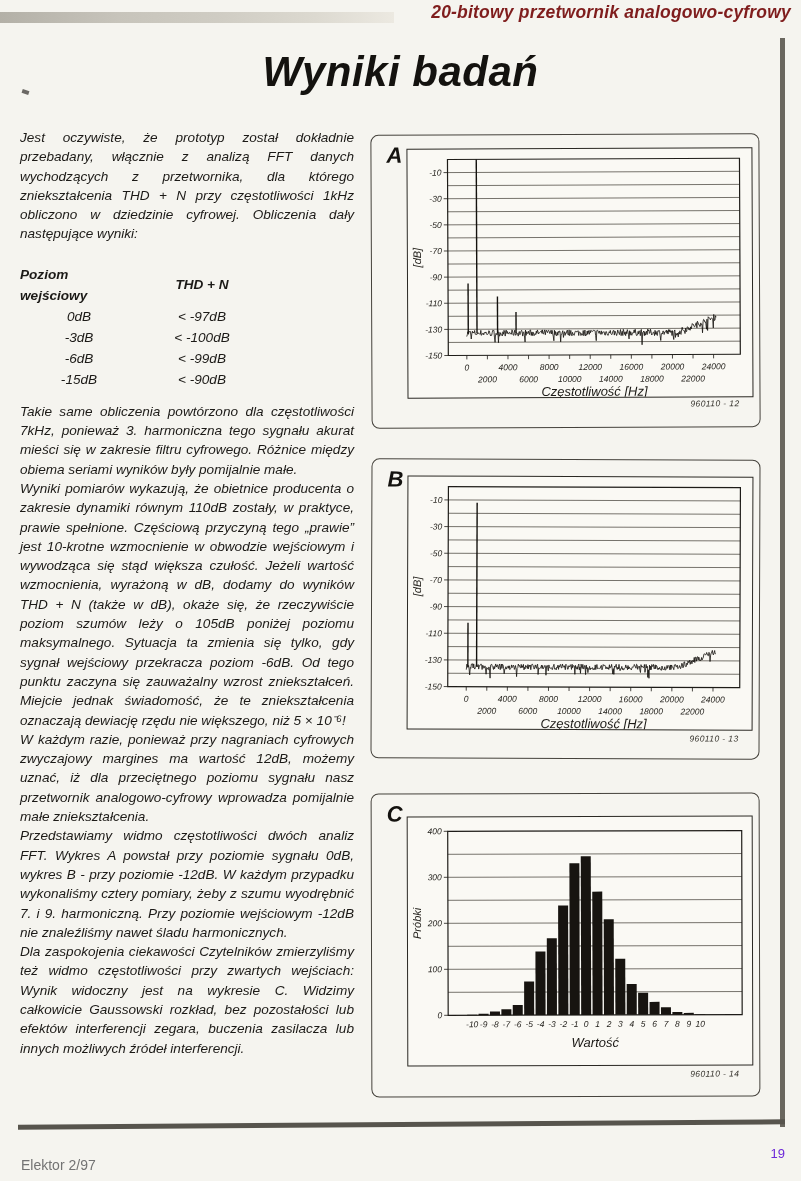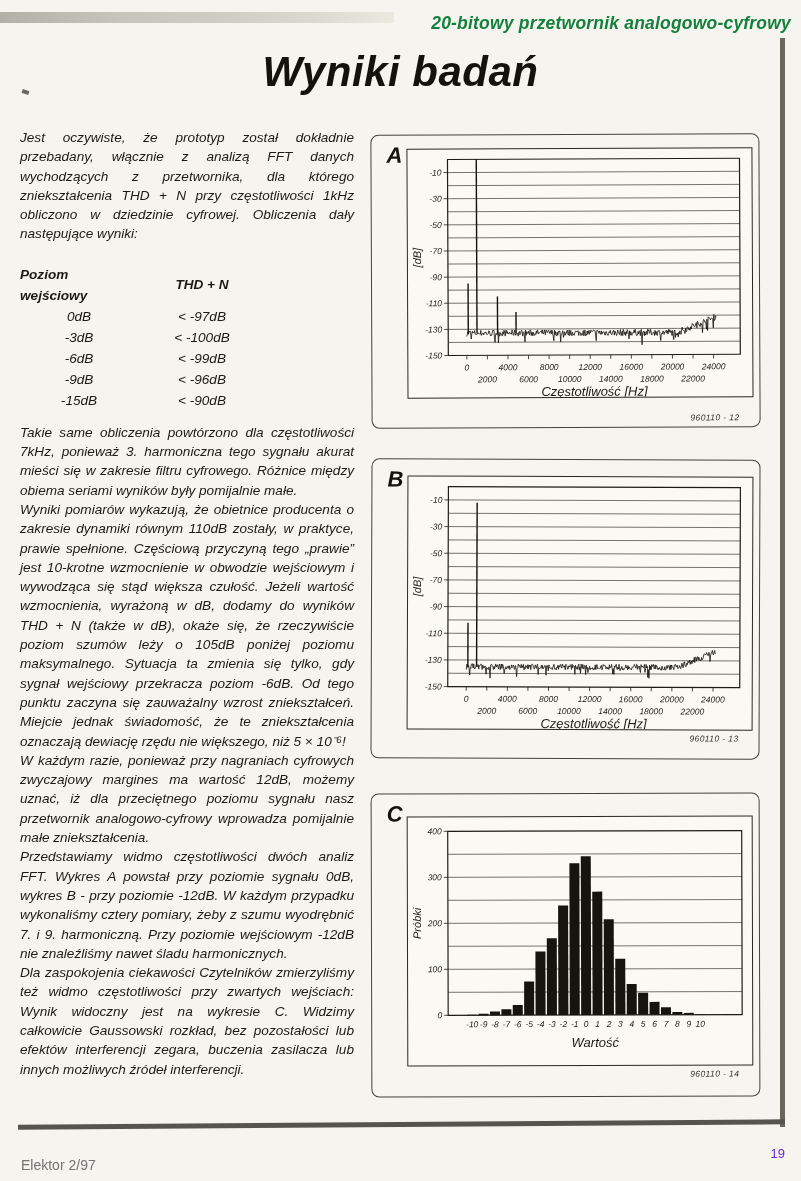--- a/index.html
+++ b/index.html
@@ -4,22 +4,22 @@
 <style>
   html,body{margin:0;padding:0;}
   body{
     width:801px;height:1181px;position:relative;overflow:hidden;
     background:#f5f4ef;color:#1d1b18;
     font-family:"Liberation Sans",sans-serif;
   }
   
   .header-bar{position:absolute;left:0;top:12px;width:394px;height:11px;
     background:linear-gradient(90deg,#b3b0a7 0%,#c7c4bb 30%,#cfccc3 55%,#dcd9d0 80%,#ece9e1 100%);}
-  .header-title{position:absolute;top:13px;right:10px;font-size:17.5px;font-weight:bold;
-    font-style:italic;letter-spacing:.2px;color:#15803d;}
+  .header-title{position:absolute;top:2px;right:10px;font-size:17.5px;font-weight:bold;
+    font-style:italic;letter-spacing:.2px;color:#7f1d1d;}
   .page-title{position:absolute;top:48px;left:0;width:801px;margin:0;text-align:center;
     font-size:42px;font-weight:bold;font-style:italic;letter-spacing:.5px;color:#14120f;}
   .scan-mark{position:absolute;left:22px;top:90px;width:7px;height:4px;background:#3c3a36;
     transform:rotate(18deg);opacity:.75;}
   
   .article{position:absolute;left:20px;top:128px;width:334px;font-size:13.6px;
     font-style:italic;line-height:19.3px;text-align:justify;color:#1c1a17;}
   .article p{margin:0;}
   .thd-table{border-collapse:collapse;margin:20px 0 12px 0;}
   .thd-table th,.thd-table td{padding:0;font-size:13.6px;line-height:21px;font-style:italic;}
@@ -71,24 +71,20 @@
             <td class="col1">0dB</td>
             <td class="col2">&lt; -97dB</td>
           </tr>
           <tr>
             <td class="col1">-3dB</td>
             <td class="col2">&lt; -100dB</td>
           </tr>
           <tr>
             <td class="col1">-6dB</td>
             <td class="col2">&lt; -99dB</td>
-          </tr>
-          <tr>
-            <td class="col1">-9dB</td>
-            <td class="col2">&lt; -96dB</td>
           </tr>
           <tr>
             <td class="col1">-15dB</td>
             <td class="col2">&lt; -90dB</td>
           </tr>
         </tbody>
     </table>
     <p>Takie same obliczenia powtórzono dla częstotliwości 7kHz, ponieważ 3. harmoniczna tego sygnału akurat mieści się w zakresie filtru cyfrowego. Różnice między obiema seriami wyników były pomijalnie małe.</p>
     <p>Wyniki pomiarów wykazują, że obietnice producenta o zakresie dynamiki równym 110dB zostały, w praktyce, prawie spełnione. Częściową przyczyną tego „prawie” jest 10-krotne wzmocnienie w obwodzie wejściowym i wywodząca się stąd większa czułość. Jeżeli wartość wzmocnienia, wyrażoną w dB, dodamy do wyników THD + N (także w dB), okaże się, że rzeczywiście poziom szumów leży o 105dB poniżej poziomu maksymalnego. Sytuacja ta zmienia się tylko, gdy sygnał wejściowy przekracza poziom -6dB. Od tego punktu zaczyna się zauważalny wzrost zniekształceń. Miejcie jednak świadomość, że te zniekształcenia oznaczają dewiację rzędu nie większego, niż 5 × 10⁻⁶!</p>
     <p>W każdym razie, ponieważ przy nagraniach cyfrowych zwyczajowy margines ma wartość 12dB, możemy uznać, iż dla przeciętnego poziomu sygnału nasz przetwornik analogowo-cyfrowy wprowadza pomijalnie małe zniekształcenia.</p>
@@ -159,21 +155,21 @@
             <text x="284.70422535211264" y="233" text-anchor="middle" class="tick">22000</text>
             <path d="M58.5 187.1 L59.1 185.2 L59.6 182.3 L60.2 184.9 L60.8 182.1 L61.3 182.6 L61.9 181.7 L62.5 184.6 L63.0 189.6 L63.6 184.0 L64.2 181.8 L64.7 183.7 L65.3 182.6 L65.9 183.3 L66.4 181.1 L67.0 184.9 L67.6 184.9 L68.1 185.1 L68.7 185.1 L69.3 183.4 L69.8 184.2 L70.4 183.4 L70.9 184.3 L71.5 184.9 L72.1 184.8 L72.6 181.0 L73.2 186.0 L73.8 185.2 L74.3 184.3 L74.9 183.6 L75.5 185.5 L76.0 184.1 L76.6 182.9 L77.2 183.7 L77.7 182.6 L78.3 184.5 L78.9 185.4 L79.4 184.8 L80.0 184.5 L80.6 181.3 L81.1 181.7 L81.7 184.4 L82.3 186.5 L82.8 185.6 L83.4 186.1 L84.0 183.2 L84.5 181.0 L85.1 181.2 L85.7 181.1 L86.2 187.8 L86.8 193.0 L87.3 185.5 L87.9 183.9 L88.5 185.5 L89.0 185.5 L89.6 181.2 L90.2 193.4 L90.7 182.9 L91.3 186.9 L91.9 185.8 L92.4 183.4 L93.0 185.3 L93.6 185.7 L94.1 186.7 L94.7 182.5 L95.3 185.0 L95.8 181.0 L96.4 182.6 L97.0 186.8 L97.5 181.4 L98.1 180.8 L98.7 184.3 L99.2 182.3 L99.8 184.5 L100.4 184.4 L100.9 183.4 L101.5 183.0 L102.0 184.9 L102.6 184.3 L103.2 185.0 L103.7 180.6 L104.3 181.4 L104.9 185.7 L105.4 186.2 L106.0 183.4 L106.6 180.9 L107.1 185.8 L107.7 186.0 L108.3 183.6 L108.8 183.7 L109.4 184.7 L110.0 186.9 L110.5 183.5 L111.1 182.3 L111.7 185.5 L112.2 184.2 L112.8 182.0 L113.4 181.1 L113.9 182.6 L114.5 186.9 L115.1 183.1 L115.6 182.6 L116.2 186.5 L116.8 192.8 L117.3 180.9 L117.9 186.2 L118.4 182.6 L119.0 184.1 L119.6 184.3 L120.1 182.0 L120.7 184.3 L121.3 185.5 L121.8 180.7 L122.4 181.0 L123.0 186.3 L123.5 183.1 L124.1 186.5 L124.7 182.8 L125.2 183.9 L125.8 186.6 L126.4 185.1 L126.9 184.4 L127.5 185.5 L128.1 182.0 L128.6 184.2 L129.2 180.8 L129.8 182.7 L130.3 184.8 L130.9 183.8 L131.5 183.3 L132.0 182.7 L132.6 182.3 L133.2 181.5 L133.7 184.2 L134.3 180.8 L134.8 184.7 L135.4 184.8 L136.0 182.4 L136.5 180.8 L137.1 185.7 L137.7 181.8 L138.2 181.1 L138.8 182.9 L139.4 183.6 L139.9 181.4 L140.5 181.3 L141.1 182.6 L141.6 184.5 L142.2 183.2 L142.8 181.2 L143.3 184.8 L143.9 181.3 L144.5 185.0 L145.0 187.0 L145.6 191.7 L146.2 181.2 L146.7 185.7 L147.3 182.5 L147.9 186.3 L148.4 186.9 L149.0 183.2 L149.6 186.2 L150.1 182.4 L150.7 183.5 L151.2 182.0 L151.8 182.3 L152.4 192.8 L152.9 185.6 L153.5 185.4 L154.1 183.0 L154.6 181.7 L155.2 188.4 L155.8 184.4 L156.3 182.7 L156.9 186.4 L157.5 183.8 L158.0 184.3 L158.6 181.9 L159.2 181.1 L159.7 185.8 L160.3 186.0 L160.9 180.9 L161.4 186.7 L162.0 185.3 L162.6 181.4 L163.1 185.2 L163.7 186.9 L164.3 183.4 L164.8 184.9 L165.4 186.0 L166.0 186.4 L166.5 184.0 L167.1 182.3 L167.6 182.5 L168.2 183.0 L168.8 182.0 L169.3 182.4 L169.9 181.8 L170.5 186.6 L171.0 182.8 L171.6 183.5 L172.2 183.8 L172.7 186.6 L173.3 184.7 L173.9 185.7 L174.4 186.3 L175.0 181.6 L175.6 186.8 L176.1 185.0 L176.7 181.1 L177.3 187.0 L177.8 185.7 L178.4 186.1 L179.0 182.1 L179.5 185.4 L180.1 181.7 L180.7 184.1 L181.2 185.4 L181.8 181.4 L182.3 183.8 L182.9 181.7 L183.5 182.1 L184.0 182.5 L184.6 182.4 L185.2 181.4 L185.7 181.5 L186.3 181.7 L186.9 181.9 L187.4 186.8 L188.0 191.8 L188.6 181.7 L189.1 181.5 L189.7 181.7 L190.3 183.4 L190.8 184.5 L191.4 182.1 L192.0 184.5 L192.5 185.5 L193.1 182.0 L193.7 185.4 L194.2 183.4 L194.8 183.3 L195.4 183.1 L195.9 182.9 L196.5 186.0 L197.1 186.3 L197.6 182.9 L198.2 182.8 L198.7 184.8 L199.3 186.2 L199.9 186.7 L200.4 184.6 L201.0 182.9 L201.6 184.1 L202.1 181.6 L202.7 185.1 L203.3 185.7 L203.8 185.7 L204.4 183.3 L205.0 181.9 L205.5 181.4 L206.1 186.3 L206.7 182.2 L207.2 183.3 L207.8 185.2 L208.4 186.8 L208.9 185.0 L209.5 181.2 L210.1 183.5 L210.6 183.6 L211.2 185.8 L211.8 182.6 L212.3 180.8 L212.9 186.9 L213.5 183.7 L214.0 182.5 L214.6 186.8 L215.1 180.6 L215.7 182.6 L216.3 185.6 L216.8 183.3 L217.4 186.9 L218.0 182.8 L218.5 185.0 L219.1 180.9 L219.7 183.0 L220.2 185.5 L220.8 190.2 L221.4 182.0 L221.9 186.5 L222.5 183.0 L223.1 185.0 L223.6 186.6 L224.2 184.2 L224.8 183.8 L225.3 184.2 L225.9 181.2 L226.5 184.0 L227.0 180.6 L227.6 184.4 L228.2 186.7 L228.7 186.9 L229.3 186.3 L229.9 182.7 L230.4 185.3 L231.0 182.1 L231.5 183.0 L232.1 187.0 L232.7 181.1 L233.2 180.8 L233.8 196.1 L234.4 183.9 L234.9 183.6 L235.5 182.4 L236.1 187.0 L236.6 183.0 L237.2 186.5 L237.8 184.4 L238.3 182.6 L238.9 186.0 L239.5 180.5 L240.0 182.3 L240.6 181.2 L241.2 184.8 L241.7 184.3 L242.3 180.6 L242.9 183.4 L243.4 186.4 L244.0 185.8 L244.6 184.9 L245.1 183.5 L245.7 183.9 L246.3 187.0 L246.8 181.7 L247.4 185.7 L247.9 182.9 L248.5 186.2 L249.1 186.9 L249.6 182.3 L250.2 182.7 L250.8 181.6 L251.3 182.6 L251.9 187.0 L252.5 191.9 L253.0 186.3 L253.6 184.7 L254.2 185.5 L254.7 182.4 L255.3 182.6 L255.9 185.9 L256.4 183.5 L257.0 183.2 L257.6 183.5 L258.1 181.5 L258.7 184.7 L259.3 182.2 L259.8 185.5 L260.4 181.0 L261.0 183.3 L261.5 181.2 L262.1 183.9 L262.6 182.0 L263.2 182.5 L263.8 187.0 L264.3 182.1 L264.9 186.8 L265.5 191.0 L266.0 182.7 L266.6 181.4 L267.2 188.9 L267.7 184.7 L268.3 186.5 L268.9 186.5 L269.4 184.6 L270.0 188.4 L270.6 183.8 L271.1 185.6 L271.7 182.3 L272.3 185.0 L272.8 185.9 L273.4 181.1 L274.0 178.8 L274.5 181.3 L275.1 182.0 L275.7 182.6 L276.2 182.3 L276.8 185.1 L277.4 179.7 L277.9 183.4 L278.5 182.8 L279.0 178.4 L279.6 178.5 L280.2 179.1 L280.7 181.4 L281.3 180.1 L281.9 181.8 L282.4 178.4 L283.0 180.5 L283.6 177.2 L284.1 175.1 L284.7 176.1 L285.3 176.1 L285.8 177.9 L286.4 178.4 L287.0 177.3 L287.5 175.5 L288.1 174.2 L288.7 179.4 L289.2 172.8 L289.8 174.0 L290.4 176.0 L290.9 176.0 L291.5 178.0 L292.1 177.9 L292.6 174.5 L293.2 176.4 L293.8 176.0 L294.3 184.4 L294.9 173.1 L295.4 171.0 L296.0 171.5 L296.6 173.6 L297.1 173.4 L297.7 175.4 L298.3 180.8 L298.8 170.8 L299.4 182.1 L300.0 168.4 L300.5 169.2 L301.1 169.5 L301.7 170.0 L302.2 171.5 L302.8 170.2 L303.4 169.5 L303.9 169.9 L304.5 170.7 L305.1 179.6 L305.6 166.1 L306.2 172.2 L306.8 171.8 L307.3 167.4 L307.9 168.9" fill="none" stroke="#14120e" stroke-width="0.8"></path>
             <line x1="60.04929577464789" y1="183.7866666666667" x2="60.04929577464789" y2="134.13333333333333" stroke="#14120e" stroke-width="1.4"></line>
             <line x1="68.78873239436619" y1="183.7866666666667" x2="68.78873239436619" y2="10" stroke="#14120e" stroke-width="1.4"></line>
             <line x1="89.35211267605634" y1="183.7866666666667" x2="89.35211267605634" y2="147.2" stroke="#14120e" stroke-width="1.4"></line>
             <line x1="107.85915492957746" y1="183.7866666666667" x2="107.85915492957746" y2="162.88" stroke="#14120e" stroke-width="1.4"></line>
             <text transform="translate(13 108) rotate(-90)" text-anchor="middle" class="axis">[dB]</text>
             <text x="186" y="247" text-anchor="middle" class="axis-big">Częstotliwość [Hz]</text>
           </svg></div>
     </div>
-    <div class="chart-caption" style="top:278px">960110 - 12</div>
+    <div class="chart-caption" style="top:264px">960110 - 12</div>
   </div>
 
   <div class="chart-box" style="top:459px;height:298px;transform:rotate(.2deg);">
     <span class="chart-letter">B</span>
     <div class="chart-frame" style="top:16px;height:252px">
       <div id="plotB"><svg width="344" height="252" viewBox="0 0 344 252">
             <line x1="40" y1="23.333333333333336" x2="332" y2="23.333333333333336" stroke="#55514a" stroke-width="0.8"></line>
             <line x1="40" y1="36.66666666666667" x2="332" y2="36.66666666666667" stroke="#55514a" stroke-width="0.8"></line>
             <line x1="40" y1="50" x2="332" y2="50" stroke="#55514a" stroke-width="0.8"></line>
             <line x1="40" y1="63.333333333333336" x2="332" y2="63.333333333333336" stroke="#55514a" stroke-width="0.8"></line>

